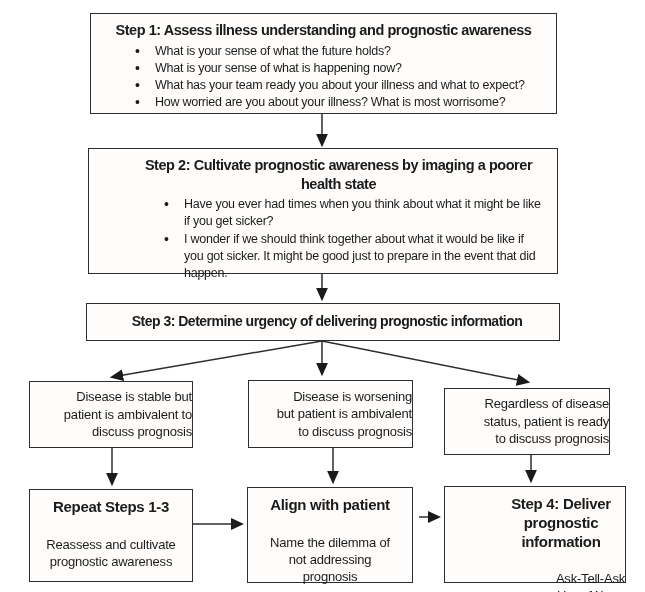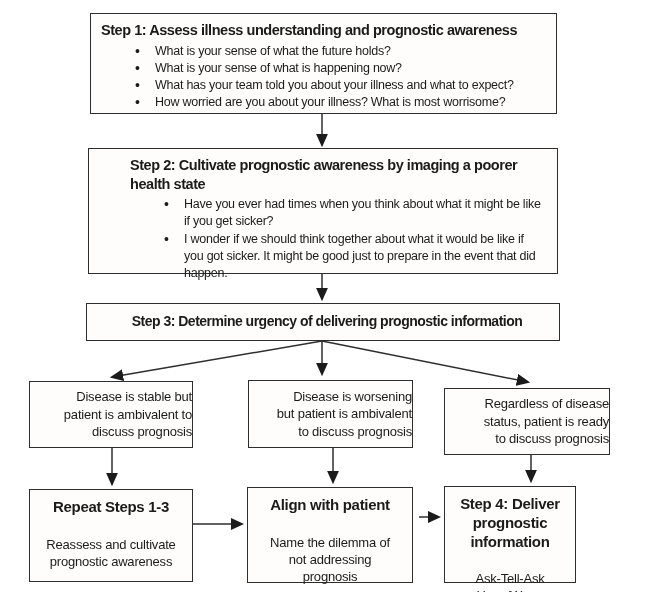--- a/index.html
+++ b/index.html
@@ -6,21 +6,21 @@
   .canvas{
     position:relative;width:645px;height:592px;background:#ffffff;
     font-family:"Liberation Sans","DejaVu Sans",sans-serif;color:#1b1b1b;
     overflow:hidden;
   }
   .box{
     position:absolute;background:#fffdfb;border:1.6px solid #2e2e2e;
     box-sizing:border-box;
   }
   .box-title{
-    font-weight:bold;font-size:14.5px;letter-spacing:-0.45px;
+    font-weight:bold;text-align:center;font-size:14.5px;letter-spacing:-0.45px;
     line-height:1.28;
   }
   .nowrap{white-space:nowrap;}
   .bullets{list-style:none;margin:3px 0 0 0;padding:0 4px 0 28px;}
   .bullets li{
     position:relative;padding-left:26px;font-size:12.5px;letter-spacing:-0.25px;
     line-height:1.38;margin:0;
   }
   .bullets li::before{
     content:"\2022";position:absolute;left:6px;top:-1px;font-size:14px;
@@ -63,21 +63,21 @@
     <line x1="193" y1="524" x2="242" y2="524" stroke="#2e2e2e" stroke-width="1.5" marker-end="url(#ah)"></line>
     <line x1="419" y1="517" x2="439" y2="517" stroke="#2e2e2e" stroke-width="1.5" marker-end="url(#ah)"></line>
   </svg>
 
   <div class="box" style="left:90px;top:13px;width:467px;height:101px;">
     <div class="step-pad">
       <div class="box-title">Step 1: Assess illness understanding and prognostic awareness</div>
       <ul class="bullets">
         <li>What is your sense of what the future holds?</li>
         <li>What is your sense of what is happening now?</li>
-        <li>What has your team told you about your illness and what to expect?</li>
+        <li>What has your team ready you about your illness and what to expect?</li>
         <li>How worried are you about your illness? What is most worrisome?</li>
       </ul>
     </div>
   </div>
 
   <div class="box" style="left:88px;top:148px;width:470px;height:126px;padding-left:31px;">
     <div class="step-pad">
       <div class="box-title">Step 2: Cultivate prognostic awareness by imaging a poorer health state</div>
       <ul class="bullets">
         <li>Have you ever had times when you think about what it might be like if you get sicker?</li>
@@ -118,21 +118,21 @@
 
   <div class="box action" style="left:247px;top:487px;width:166px;height:96px;">
     <div class="action-title">Align with patient</div>
     <div class="action-body">
       <div>Name the dilemma of</div>
       <div>not addressing</div>
       <div>prognosis</div>
     </div>
   </div>
 
-  <div class="box action" style="left:444px;top:486px;width:132px;height:97px;">
+  <div class="box action" style="left:444px;top:486px;width:182px;height:97px;align-items:flex-end;">
     <div class="action-title" style="max-width:128px;">Step 4: Deliver prognostic information</div>
     <div class="action-body">
       <div>Ask-Tell-Ask</div>
       <div>Hope/Worry</div>
     </div>
   </div>
 
 </div>
 
 </body></html>

